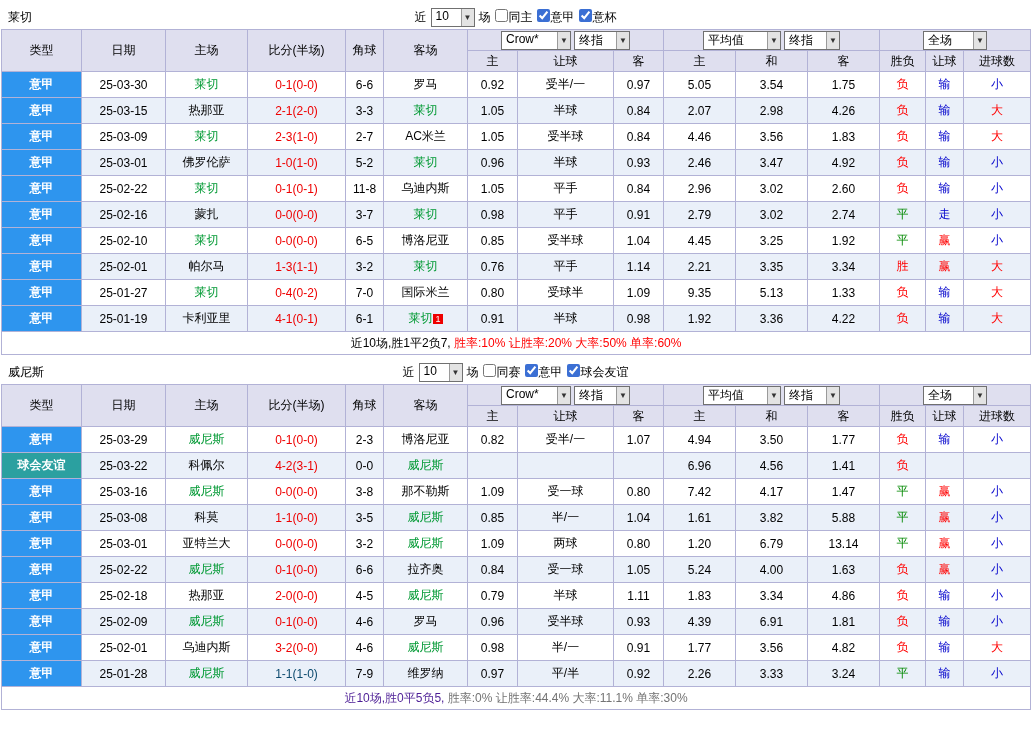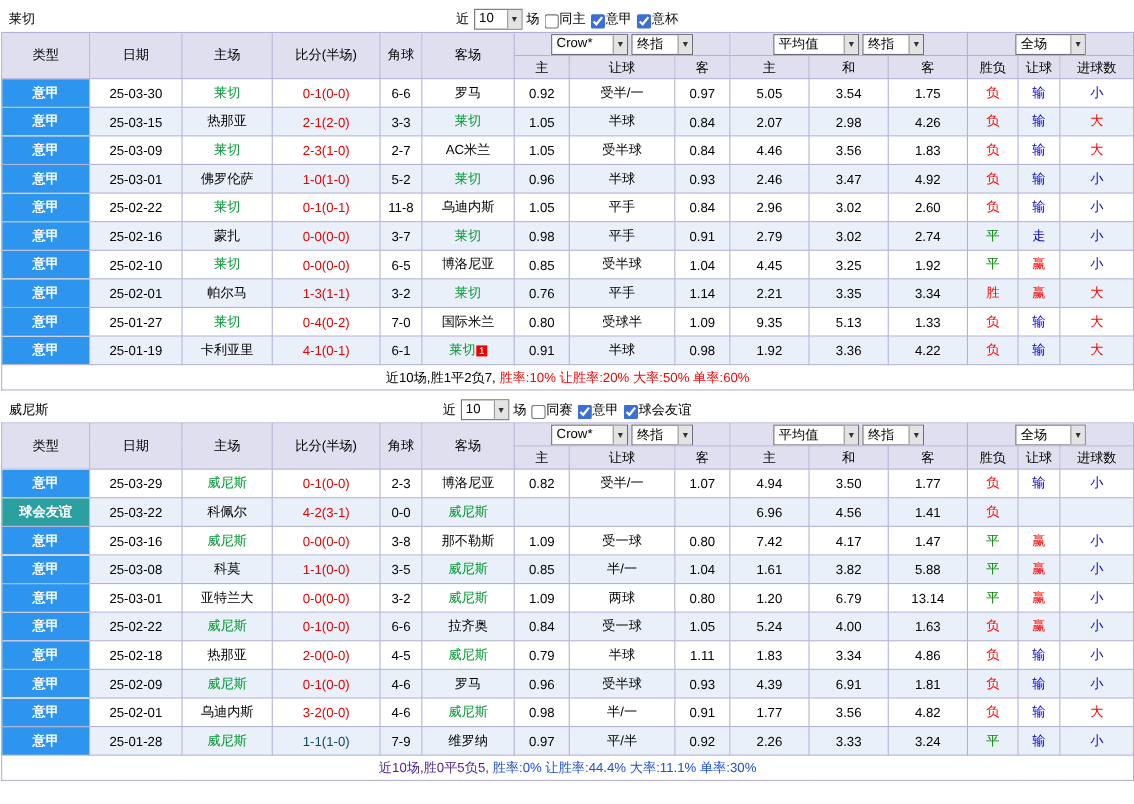--- a/index.html
+++ b/index.html
@@ -15,21 +15,21 @@
     color:#fff;
   }
   .titlebar .title { font-weight:bold; font-size:14px; letter-spacing:1px; }
   .radio-label { display:inline-flex; align-items:center; gap:4px; cursor:pointer; font-size:12px; }
   .radio-label input { margin:0; width:13px; height:13px; accent-color:#3b6fd4; }
 
   .team-section { margin-top:6px; }
   .filter-row { position:relative; height:23px; display:flex; align-items:center; justify-content:center; }
   .team-name { position:absolute; left:8px; color:#000; }
   .filter-controls { display:flex; align-items:center; gap:4px; }
-  .cb { display:inline-flex; align-items:flex-end; gap:1px; cursor:pointer; }
+  .cb { display:inline-flex; align-items:flex-start; gap:1px; cursor:pointer; }
   .cb input { margin:0; width:13px; height:13px; accent-color:#3b6fd4; }
 
   .select {
     display:inline-flex; align-items:flex-start; justify-content:space-between;
     border:1px solid #707070; background:#fff; height:19px;
     padding-left:4px; font-size:12px; cursor:pointer; vertical-align:middle;
   }
   .select .arrow {
     background:#e3e3e3; border-left:1px solid #9a9a9a; color:#333;
     font-size:8px; height:100%; display:flex; align-items:center; padding:0 2px; margin-left:4px;
@@ -597,19 +597,19 @@
             <td>2.26</td>
             <td>3.33</td>
             <td>3.24</td>
             <td style="color: rgb(0, 136, 0);">平</td>
             <td style="color: rgb(0, 0, 204);">输</td>
             <td style="color: rgb(0, 0, 204);">小</td>
           </tr>
         </tbody>
       <tfoot>
         <tr>
-          <td colspan="15" class="summary"><span style="color: #4c1d95;">近10场,胜0平5负5, </span><span style="color: #1d4ed8;">胜率:0% 让胜率:44.4% 大率:11.1% 单率:30%</span></td>
+          <td colspan="15" class="summary"><span style="color: #4c1d95;">近10场,胜0平5负5, </span><span style="color: #737373;">胜率:0% 让胜率:44.4% 大率:11.1% 单率:30%</span></td>
         </tr>
       </tfoot>
     </table>
   </section>
 
 </div>
 
 </body></html>

